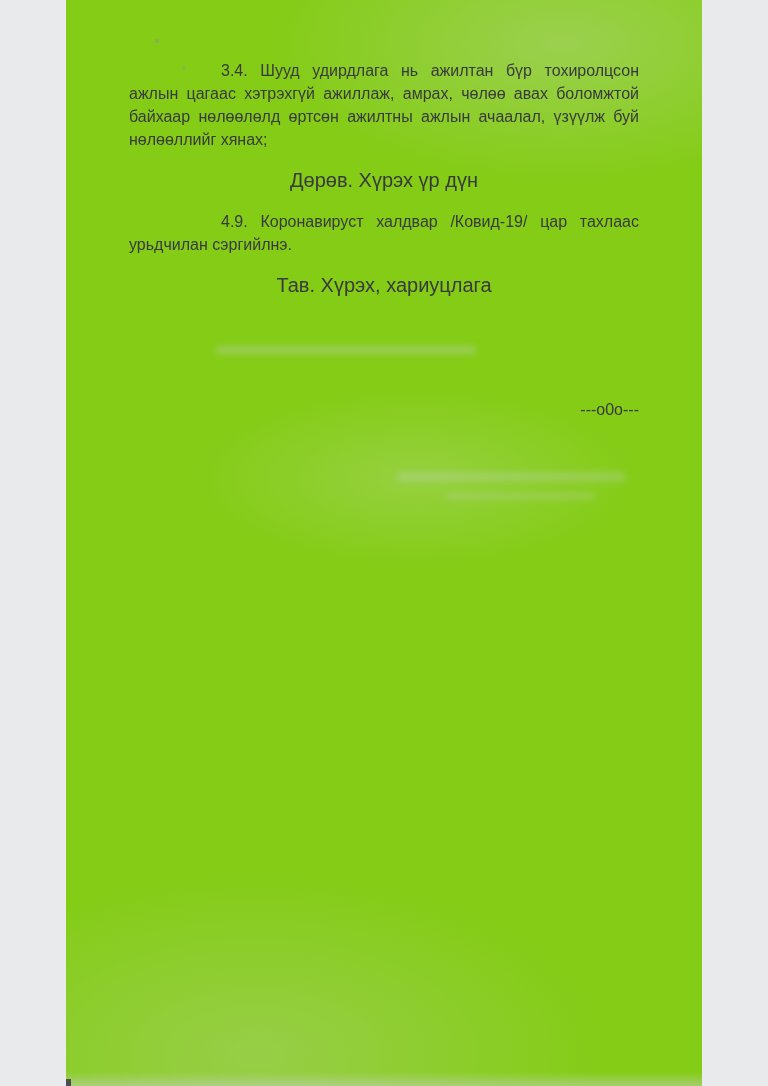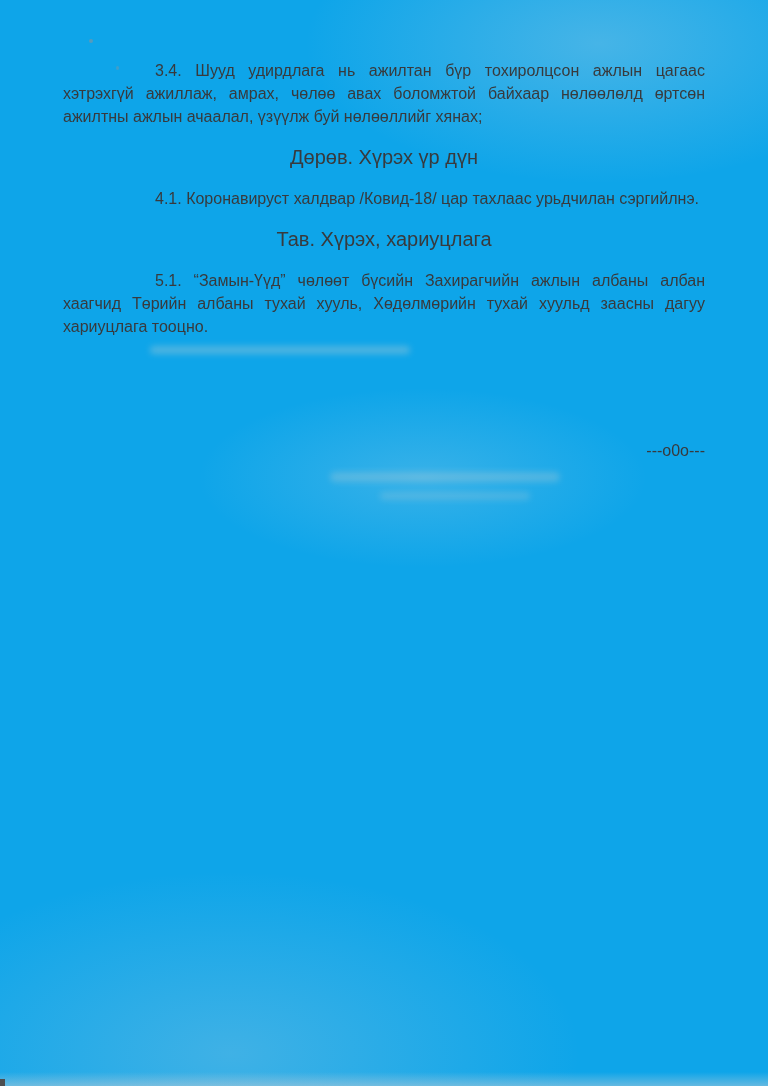--- a/index.html
+++ b/index.html
@@ -2,24 +2,24 @@
 <html><head>
 <meta charset="utf-8">
 <style>
   html, body {
     margin: 0;
     padding: 0;
     background: #e9eaec;
   }
   .page {
     position: relative;
-    width: 768px;
+    width: 636px;
     height: 1086px;
     margin: 0 auto;
-    background: #0ea5e9;
+    background: #84cc16;
     overflow: hidden;
     font-family: "Liberation Sans", "DejaVu Sans", sans-serif;
     color: #383a3d;
   }
   
   .page::before {
     content: "";
     position: absolute;
     inset: 0;
     background:
@@ -98,25 +98,24 @@
 <div class="page">
 
   <span class="speck speck-a"></span>
   <span class="speck speck-b"></span>
 
   <div class="content">
     <p class="para">3.4. Шууд удирдлага нь ажилтан бүр тохиролцсон ажлын цагаас хэтрэхгүй ажиллаж, амрах, чөлөө авах боломжтой байхаар нөлөөлөлд өртсөн ажилтны ажлын ачаалал, үзүүлж буй нөлөөллийг хянах;</p>
 
     <h2 class="heading">Дөрөв. Хүрэх үр дүн</h2>
 
-    <p class="para">4.1. Коронавируст халдвар /Ковид-18/ цар тахлаас урьдчилан сэргийлнэ.</p>
+    <p class="para">4.9. Коронавируст халдвар /Ковид-19/ цар тахлаас урьдчилан сэргийлнэ.</p>
 
     <h2 class="heading">Тав. Хүрэх, хариуцлага</h2>
 
-    <p class="para">5.1. “Замын-Үүд” чөлөөт бүсийн Захирагчийн ажлын албаны албан хаагчид Төрийн албаны тухай хууль, Хөдөлмөрийн тухай хуульд заасны дагуу хариуцлага тооцно.</p>
 
     <div class="end-mark">---о0о---</div>
   </div>
 
   <span class="bleed bleed-a"></span>
   <span class="bleed bleed-b"></span>
   <span class="bleed bleed-c"></span>
 
   <div class="bottom-shade"></div>
   <div class="corner-mark"></div>

